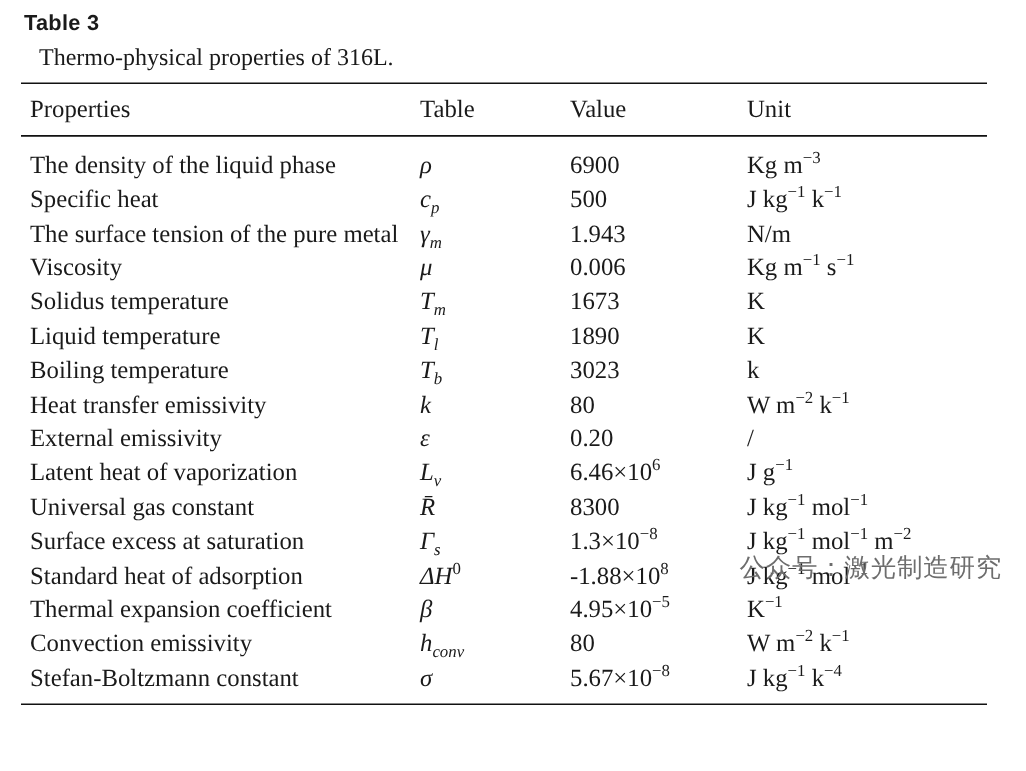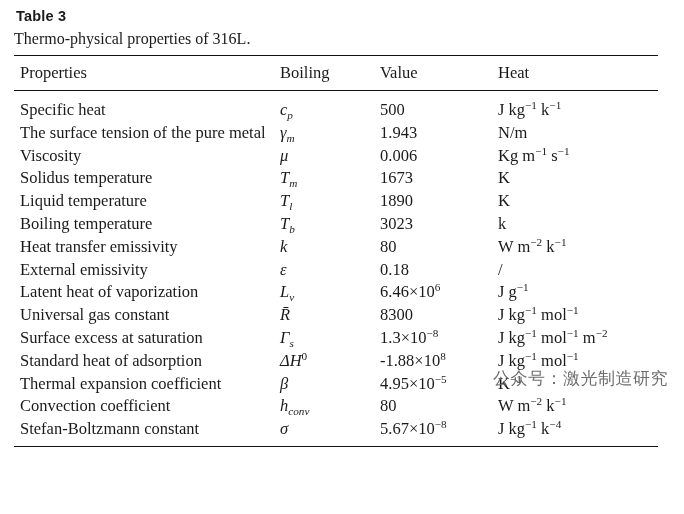--- a/index.html
+++ b/index.html
@@ -24,21 +24,21 @@
   }
   .table-label {
     font-family: "Liberation Sans", sans-serif;
     font-weight: bold;
     font-size: 14.5px;
     letter-spacing: 0.2px;
     margin: 0 0 5px 2px;
   }
   .table-caption {
     font-size: 16px;
-    margin: 0 0 6px 0;
+    margin: 0 0 6px 12px;
     line-height: 1.25;
     font-family: Liberation Serif, serif;
   }
   table.props {
     width: 100%;
     border-collapse: collapse;
     font-size: 16.5px;
   }
   table.props thead th {
     text-align: left;
@@ -91,28 +91,36 @@
 
 <div class="page">
 
   <div class="table-label">Table 3</div>
   <div class="table-caption">Thermo-physical properties of 316L.</div>
 
   <table class="props">
     <thead>
       <tr>
         <th class="col-prop">Properties</th>
-        <th class="col-sym">Boiling</th>
+        <th class="col-sym">Table</th>
         <th class="col-val">Value</th>
-        <th class="col-unit">Heat</th>
+        <th class="col-unit">Unit</th>
       </tr>
     </thead>
     <tbody id="tbody">
         <tr>
           <td class="col-prop">
+            <span class="prop-text">The density of the liquid phase</span>
+          </td>
+          <td class="col-sym"><span class="sym">ρ</span></td>
+          <td class="col-val">6900</td>
+          <td class="col-unit">Kg m<sup>−3</sup></td>
+        </tr>
+        <tr>
+          <td class="col-prop">
             <span class="prop-text">Specific heat</span>
           </td>
           <td class="col-sym"><span class="sym">c</span><sub class="sym">p</sub></td>
           <td class="col-val">500</td>
           <td class="col-unit">J kg<sup>−1</sup> k<sup>−1</sup></td>
         </tr>
         <tr>
           <td class="col-prop">
             <span class="prop-text">The surface tension of the pure metal</span>
           </td>
@@ -158,21 +166,21 @@
           </td>
           <td class="col-sym"><span class="sym">k</span></td>
           <td class="col-val">80</td>
           <td class="col-unit">W m<sup>−2</sup> k<sup>−1</sup></td>
         </tr>
         <tr>
           <td class="col-prop">
             <span class="prop-text">External emissivity</span>
           </td>
           <td class="col-sym"><span class="sym">ε</span></td>
-          <td class="col-val">0.18</td>
+          <td class="col-val">0.20</td>
           <td class="col-unit">/</td>
         </tr>
         <tr>
           <td class="col-prop">
             <span class="prop-text">Latent heat of vaporization</span>
           </td>
           <td class="col-sym"><span class="sym">L</span><sub class="sym">v</sub></td>
           <td class="col-val">6.46×10<sup>6</sup></td>
           <td class="col-unit">J g<sup>−1</sup></td>
         </tr>
@@ -203,21 +211,21 @@
         <tr>
           <td class="col-prop">
             <span class="prop-text">Thermal expansion coefficient</span>
           </td>
           <td class="col-sym"><span class="sym">β</span></td>
           <td class="col-val">4.95×10<sup>−5</sup></td>
           <td class="col-unit">K<sup>−1</sup></td>
         </tr>
         <tr>
           <td class="col-prop">
-            <span class="prop-text">Convection coefficient</span>
+            <span class="prop-text">Convection emissivity</span>
           </td>
           <td class="col-sym"><span class="sym">h</span><sub class="sym">conv</sub></td>
           <td class="col-val">80</td>
           <td class="col-unit">W m<sup>−2</sup> k<sup>−1</sup></td>
         </tr>
         <tr>
           <td class="col-prop">
             <span class="prop-text">Stefan-Boltzmann constant</span>
           </td>
           <td class="col-sym"><span class="sym">σ</span></td>

